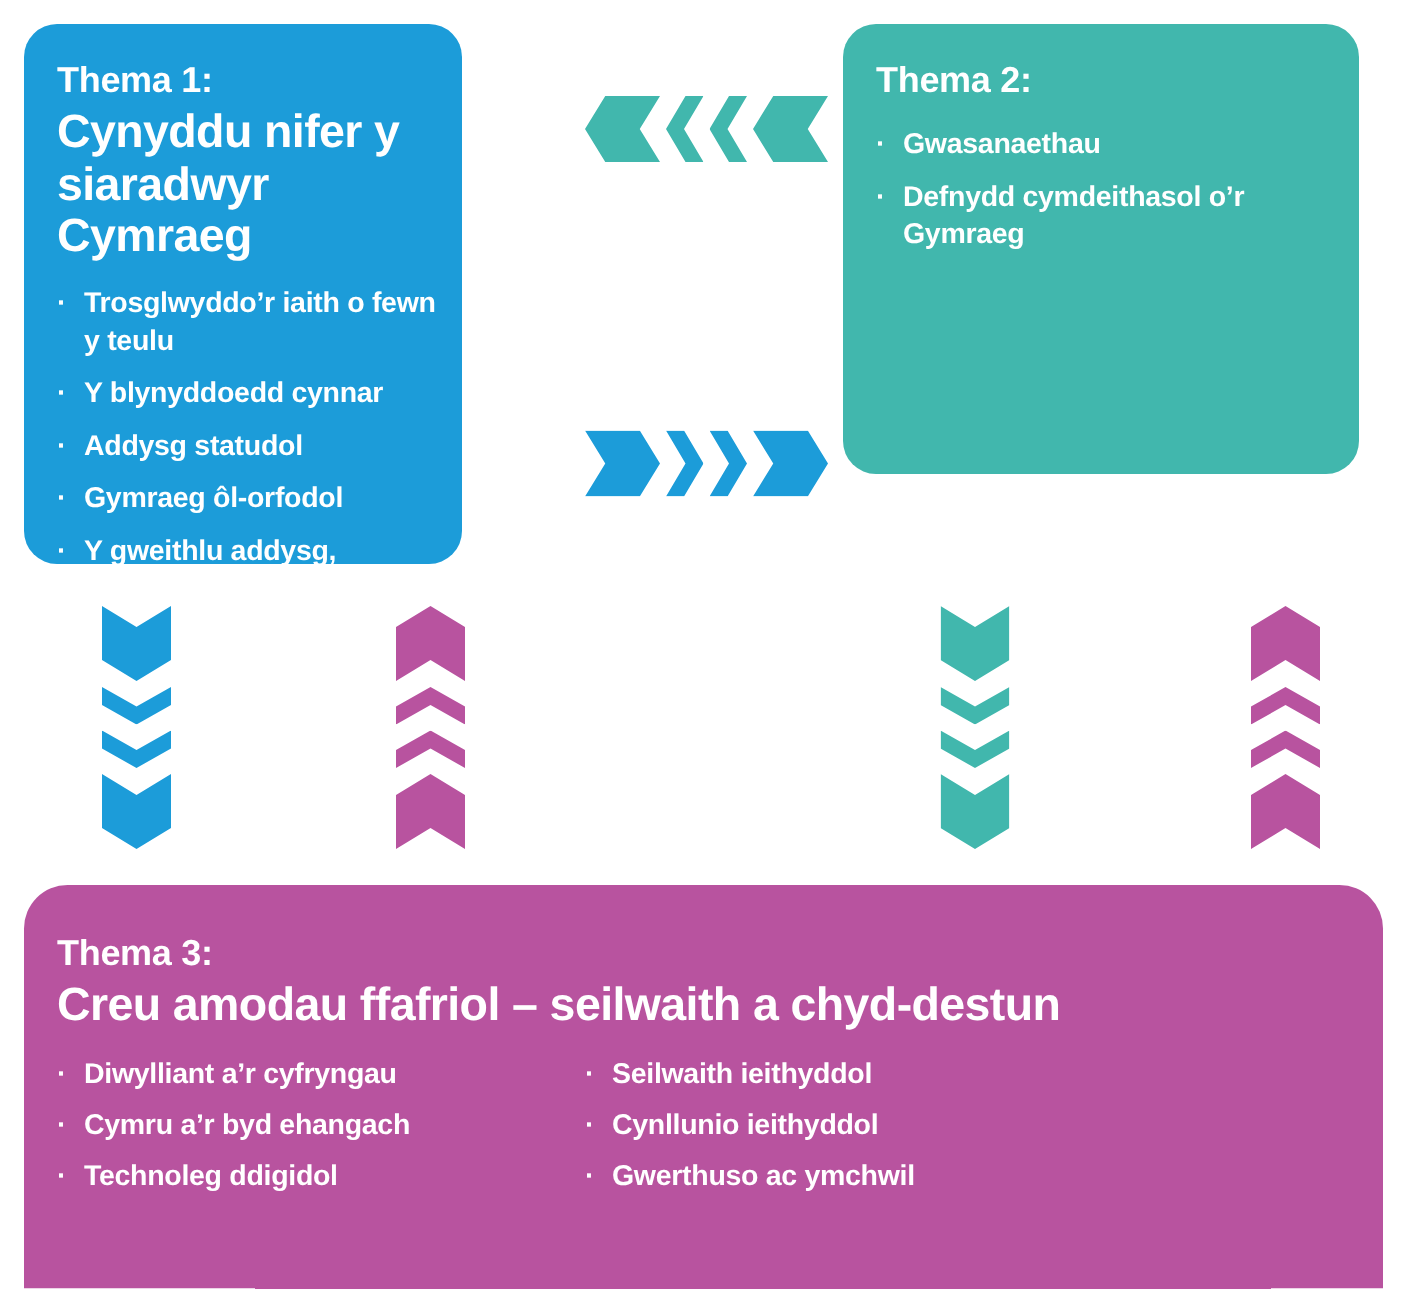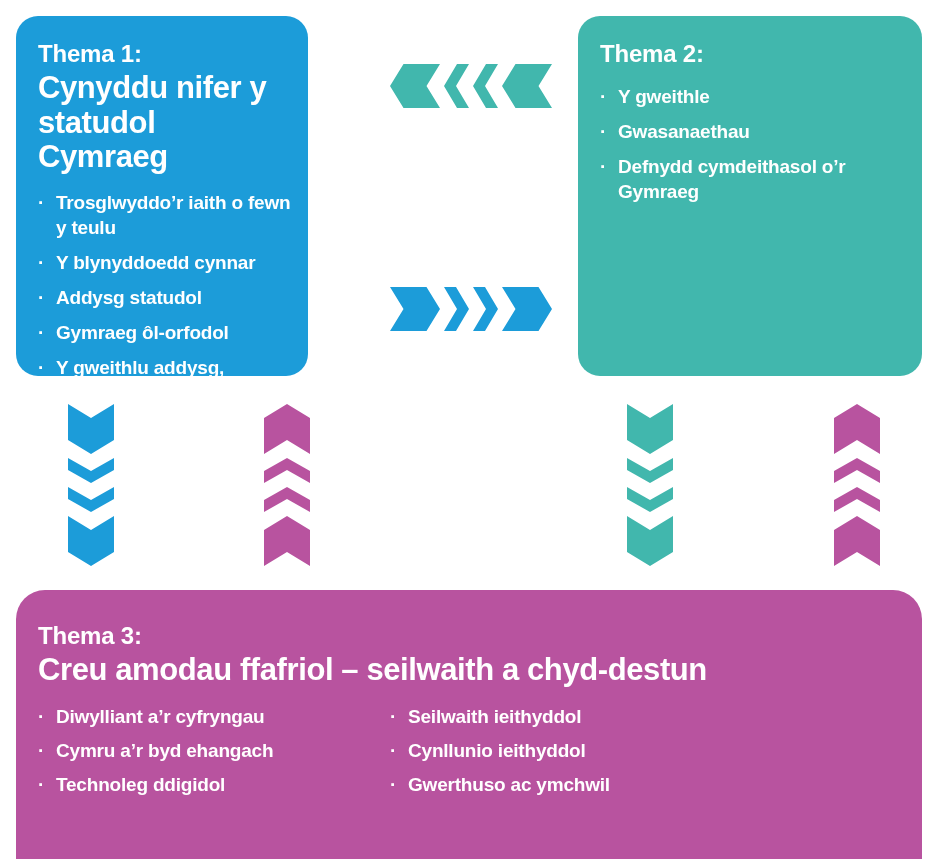--- a/index.html
+++ b/index.html
@@ -22,21 +22,21 @@
   }
 
   
   .box {
     position: absolute;
     border-radius: 22px;
     color: var(--text);
     padding: 24px 16px 0 22px;
   }
   .box-thema1 { left: 16px; top: 16px;  width: 292px; height: 360px; background: var(--blue); }
-  .box-thema2 { left: 578px; top: 16px; width: 344px; height: 360px; background: var(--teal); }
+  .box-thema2 { left: 562px; top: 16px; width: 344px; height: 300px; background: var(--teal); }
   .box-thema3 { left: 16px; top: 590px; width: 906px; height: 312px; background: var(--magenta); padding-top: 32px; border-radius: 29px; }
 
   .box-label {
     font-size: 24px;
     line-height: 1.2;
     letter-spacing: -0.2px;
   }
   .box-title {
     margin: 2px 0 0 0;
     font-size: 31px;
@@ -111,21 +111,21 @@
   .arrow-v-teal     { left: 627px; top: 404px; }
   .arrow-v-magenta2 { left: 834px; top: 404px; }
 </style>
 </head>
 <body>
 
 <div class="canvas">
 
   <section class="box box-thema1">
     <div class="box-label">Thema 1:</div>
-    <h2 class="box-title">Cynyddu nifer y statudol Cymraeg</h2>
+    <h2 class="box-title">Cynyddu nifer y siaradwyr Cymraeg</h2>
     <ul class="bullets">
       <li>
         <span class="bullet-dot"></span>
         <span>Trosglwyddo’r iaith o fewn y teulu</span>
       </li>
       <li>
         <span class="bullet-dot"></span>
         <span>Y blynyddoedd cynnar</span>
       </li>
       <li>
@@ -139,24 +139,20 @@
       <li>
         <span class="bullet-dot"></span>
         <span>Y gweithlu addysg, adnoddau a chymwysterau</span>
       </li>
     </ul>
   </section>
 
   <section class="box box-thema2">
     <div class="box-label">Thema 2:</div>
     <ul class="bullets">
-      <li>
-        <span class="bullet-dot"></span>
-        <span>Y gweithle</span>
-      </li>
       <li>
         <span class="bullet-dot"></span>
         <span>Gwasanaethau</span>
       </li>
       <li>
         <span class="bullet-dot"></span>
         <span>Defnydd cymdeithasol o’r Gymraeg</span>
       </li>
     </ul>
   </section>

